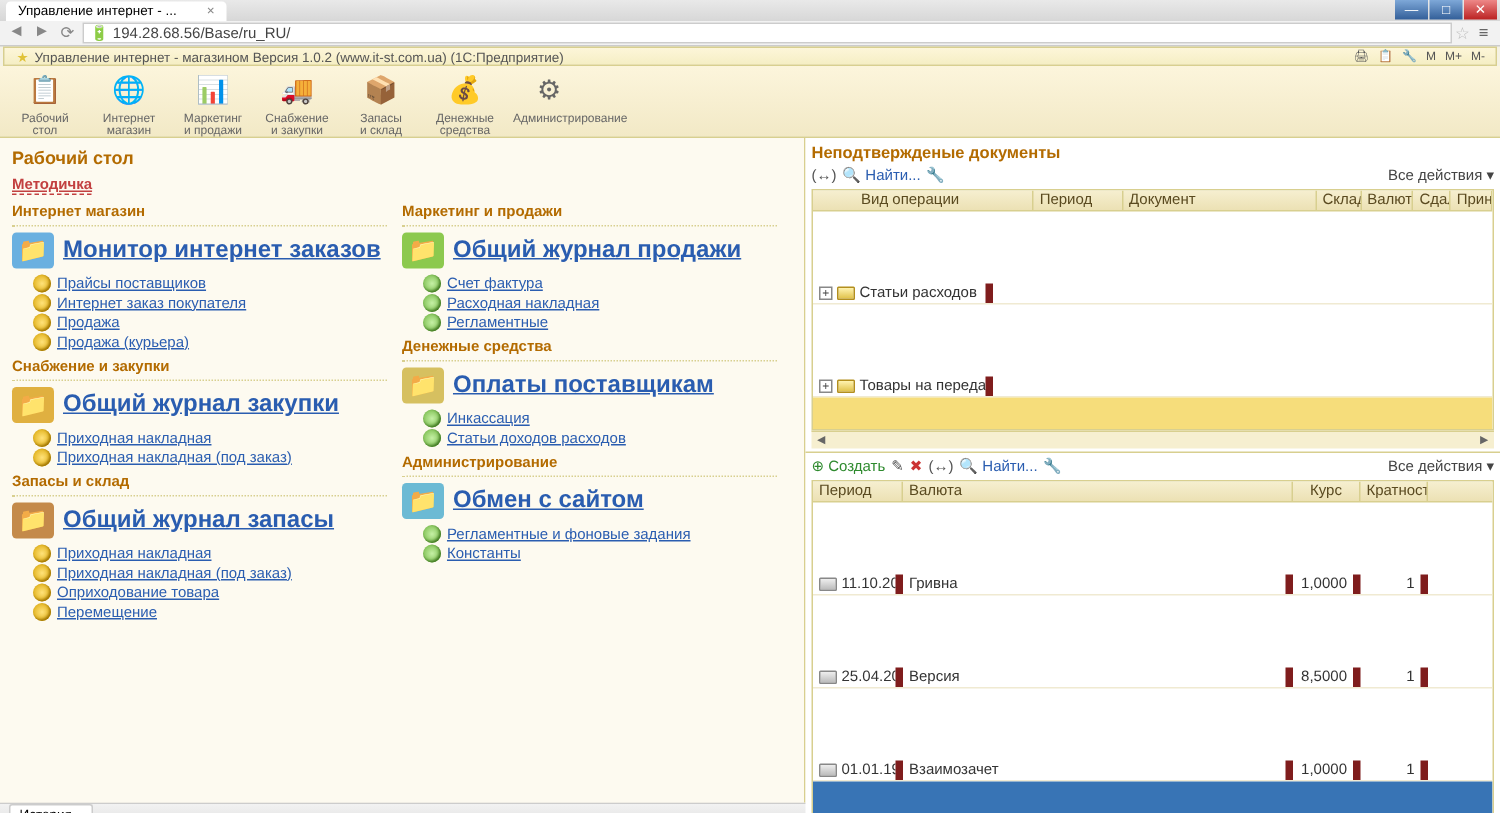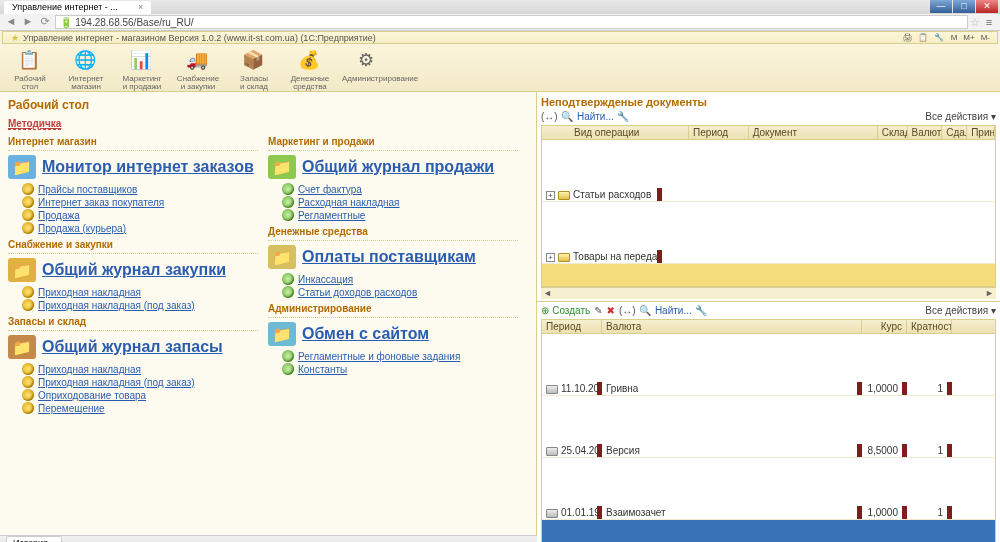--- a/index.html
+++ b/index.html
@@ -306,21 +306,21 @@
         <span class="mini-btn" style="color:#c33">✖</span>
         <span class="mini-btn">(↔)</span>
         <span class="mini-btn find">🔍 <span>Найти...</span></span>
         <span class="mini-btn">🔧</span>
         <span class="actions"><span>Все действия</span> ▾</span>
       </div>
       <div class="grid">
         <div class="grid-head" id="p2head">
             <div class="gh" style="width: 60px;">Период</div>
             <div class="gh" style="width: 260px;">Валюта</div>
-            <div class="gh tr-cell" style="width: 45px;">Курс</div>
+            <div class="gh tr-cell" style="width: 45px; text-align: center;">Курс</div>
             <div class="gh tr-cell" style="width: 45px;">Кратность</div>
           </div>
         <div id="p2rows">
             <div class="grid-row">
               <div class="gc" style="width:60px"><span class="mini-icon grey-doc"></span>11.10.2012</div>
               <div class="gc" style="width:260px">Гривна</div>
               <div class="gc tr-cell" style="width:45px">1,0000</div>
               <div class="gc tr-cell" style="width:45px">1</div>
             </div>
             <div class="grid-row">

